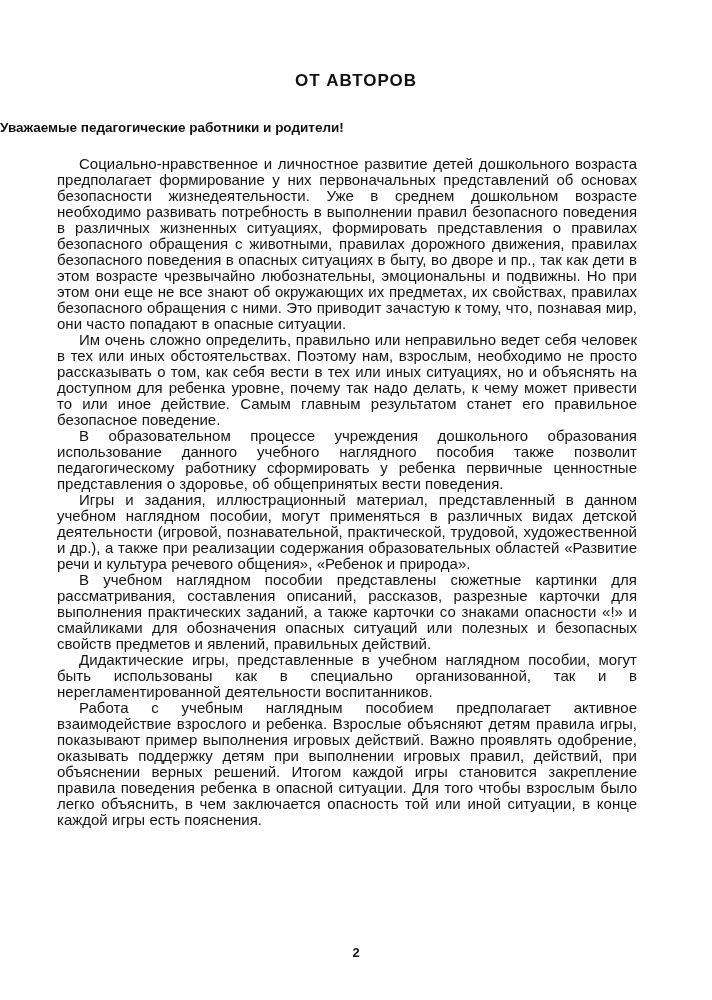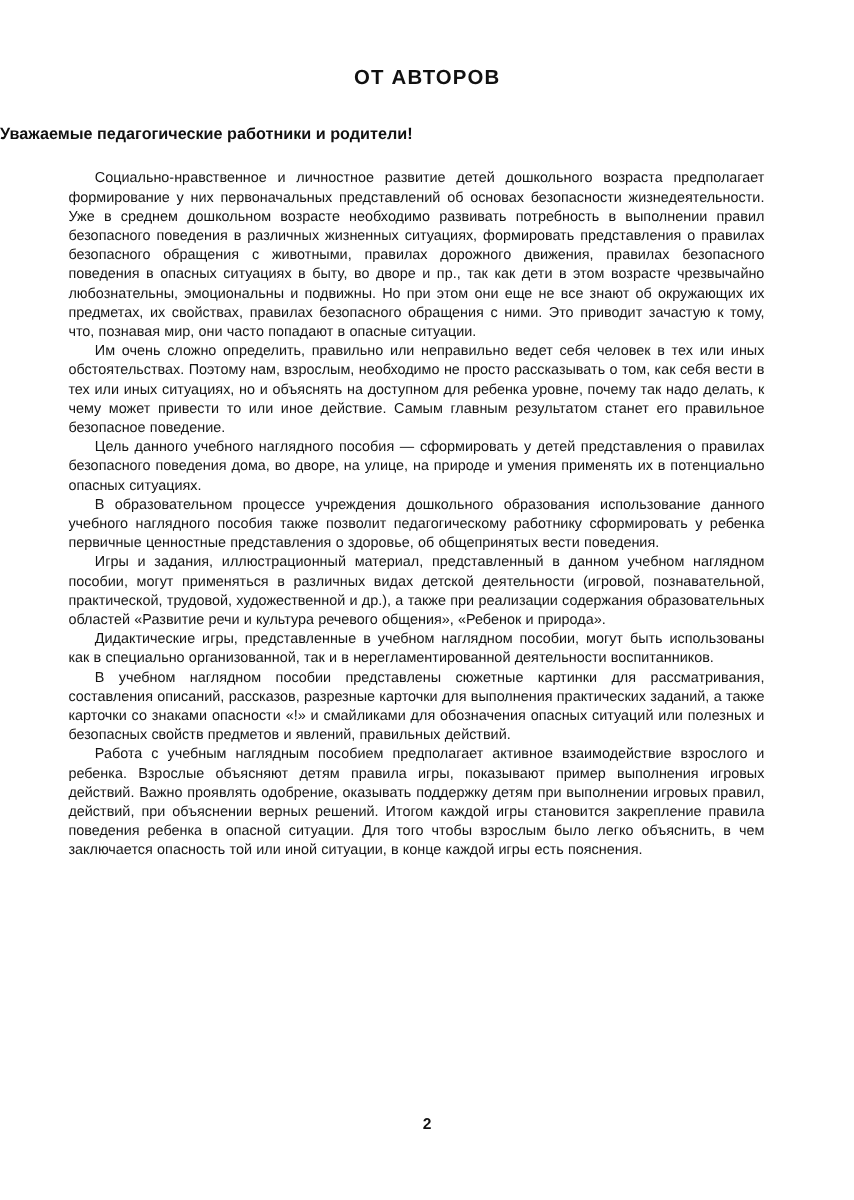--- a/index.html
+++ b/index.html
@@ -15,39 +15,39 @@
     overflow: hidden;
   }
   .page {
     position: relative;
     width: 712px;
     height: 1000px;
     background: #ffffff;
     box-sizing: border-box;
   }
   .doc-title {
-    margin: 0;
+    margin: 16px;
     padding-top: 55px;
     text-align: center;
     font-size: 17px;
     font-weight: bold;
     letter-spacing: 1px;
     color: #111111;
   }
   .doc-subtitle {
     margin: 0;
     margin-top: 29px;
     text-align: left;
     font-size: 13.5px;
     font-weight: bold;
     color: #111111;
   }
   .body-text {
     margin: 21px 75px 0 57px;
-    font-size: 12px;
+    font-size: 15px;
     line-height: 16px;
     text-align: justify;
     hyphens: auto;
     -webkit-hyphens: auto;
     word-spacing: 0.2px;
   }
   .body-text p {
     margin: 0;
     padding: 0;
     text-indent: 22px;
@@ -65,21 +65,20 @@
 </style>
 </head>
 <body>
 
 <div class="page">
   <h1 class="doc-title">ОТ АВТОРОВ</h1>
   <h2 class="doc-subtitle">Уважаемые педагогические работники и родители!</h2>
   <div class="body-text">
     <p>Социально-нравственное и личностное развитие детей дошкольного возраста предполагает формирование у них первоначальных представлений об основах безопасности жизнедеятельности. Уже в среднем дошкольном возрасте необходимо развивать потребность в выполнении правил безопасного поведения в различных жизненных ситуациях, формировать представления о правилах безопасного обращения с животными, правилах дорожного движения, правилах безопасного поведения в опасных ситуациях в быту, во дворе и пр., так как дети в этом возрасте чрезвычайно любознательны, эмоциональны и подвижны. Но при этом они еще не все знают об окружающих их предметах, их свойствах, правилах безопасного обращения с ними. Это приводит зачастую к тому, что, познавая мир, они часто попадают в опасные ситуации.</p>
     <p>Им очень сложно определить, правильно или неправильно ведет себя человек в тех или иных обстоятельствах. Поэтому нам, взрослым, необходимо не просто рассказывать о том, как себя вести в тех или иных ситуациях, но и объяснять на доступном для ребенка уровне, почему так надо делать, к чему может привести то или иное действие. Самым главным результатом станет его правильное безопасное поведение.</p>
-    <p>Цель данного учебного наглядного пособия — сформировать у детей представления о правилах безопасного поведения дома, во дворе, на улице, на природе и умения применять их в потенциально опасных ситуациях.</p>
     <p>В образовательном процессе учреждения дошкольного образования использование данного учебного наглядного пособия также позволит педагогическому работнику сформировать у ребенка первичные ценностные представления о здоровье, об общепринятых вести поведения.</p>
     <p>Игры и задания, иллюстрационный материал, представленный в данном учебном наглядном пособии, могут применяться в различных видах детской деятельности (игровой, познавательной, практической, трудовой, художественной и др.), а также при реализации содержания образовательных областей «Развитие речи и культура речевого общения», «Ребенок и природа».</p>
+    <p>В учебном наглядном пособии представлены сюжетные картинки для рассматривания, составления описаний, рассказов, разрезные карточки для выполнения практических заданий, а также карточки со знаками опасности «!» и смайликами для обозначения опасных ситуаций или полезных и безопасных свойств предметов и явлений, правильных действий.</p>
     <p>Дидактические игры, представленные в учебном наглядном пособии, могут быть использованы как в специально организованной, так и в нерегламентированной деятельности воспитанников.</p>
-    <p>В учебном наглядном пособии представлены сюжетные картинки для рассматривания, составления описаний, рассказов, разрезные карточки для выполнения практических заданий, а также карточки со знаками опасности «!» и смайликами для обозначения опасных ситуаций или полезных и безопасных свойств предметов и явлений, правильных действий.</p>
     <p>Работа с учебным наглядным пособием предполагает активное взаимодействие взрослого и ребенка. Взрослые объясняют детям правила игры, показывают пример выполнения игровых действий. Важно проявлять одобрение, оказывать поддержку детям при выполнении игровых правил, действий, при объяснении верных решений. Итогом каждой игры становится закрепление правила поведения ребенка в опасной ситуации. Для того чтобы взрослым было легко объяснить, в чем заключается опасность той или иной ситуации, в конце каждой игры есть пояснения.</p>
   </div>
   <div class="page-number">2</div>
 </div>
 
 </body></html>

